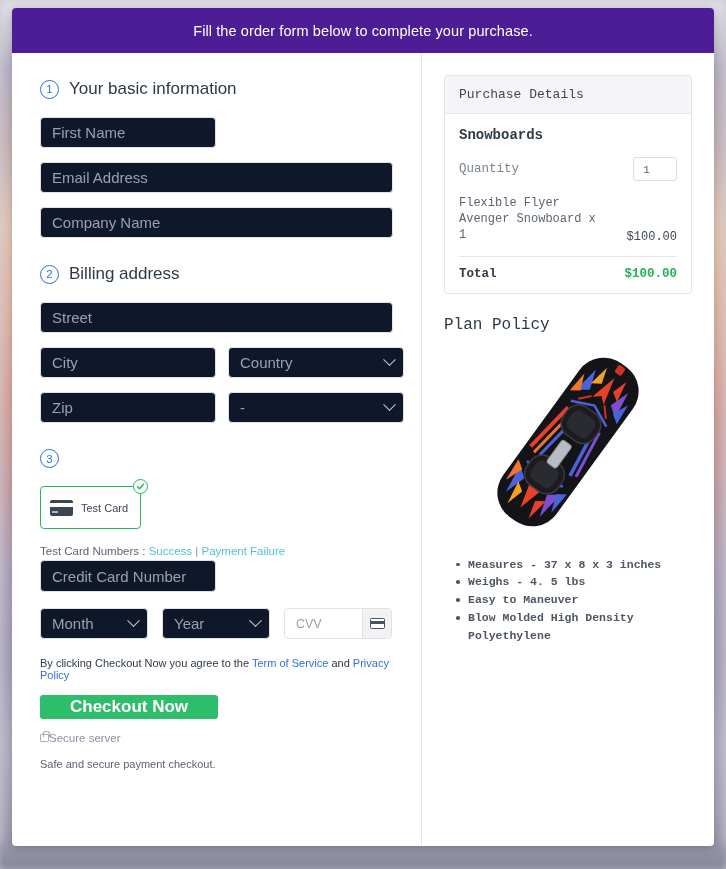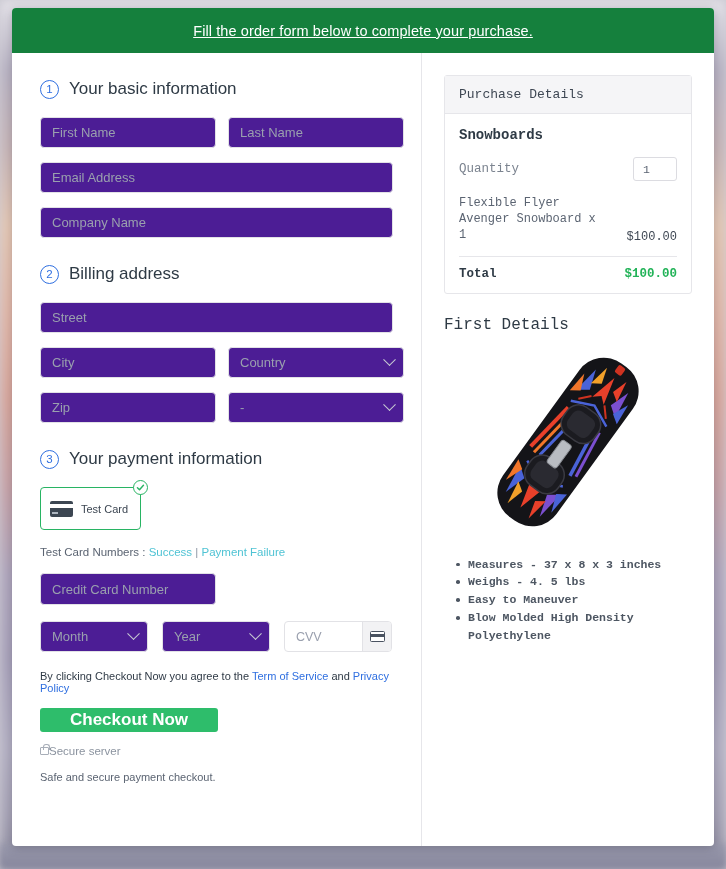--- a/index.html
+++ b/index.html
@@ -36,28 +36,27 @@
     background: #ffffff;
     border-radius: 4px;
     box-shadow: 0 2px 10px rgba(40,40,60,.28);
     overflow: hidden;
     display: flex;
     flex-direction: column;
   }
 
   .banner {
     height: 45px;
-    background: #15803d;
+    background: #4c1d95;
     color: #ffffff;
     display: flex;
     align-items: center;
     justify-content: center;
     font-size: 14.5px;
     letter-spacing: .1px;
-    text-decoration: underline;
   }
 
   .body-cols { flex: 1; display: flex; }
 
   .col-left {
     width: 410px;
     padding: 26px 28px 0 28px;
     border-right: 1px solid #e6e6ea;
   }
   .col-right {
@@ -87,22 +86,22 @@
     color: #2e3a45;
     font-weight: 400;
   }
 
   
   .row { display: flex; gap: 12px; margin-bottom: 14px; }
   .field {
     height: 31px;
     border: 1px solid #e2e2e6;
     border-radius: 4px;
-    background: #4c1d95;
-    font-size: 13px;
+    background: #0f172a;
+    font-size: 15px;
     color: #9aa0ae;
     display: flex;
     align-items: center;
     padding: 0 11px;
     width: 100%;
   }
   .field.half { width: 176px; flex: none; }
   .field.full { width: 100%; }
   .select {
     justify-content: space-between;
@@ -154,21 +153,21 @@
     border-radius: 50%;
     background: #ffffff;
     border: 1.4px solid #28b463;
     display: flex; align-items: center; justify-content: center;
   }
   .check-badge svg { display: block; }
 
   .testcards {
     font-size: 11.5px;
     color: #5b6472;
-    margin-bottom: 15px;
+    margin-bottom: 3px;
   }
   .testcards a { color: #4fc3d4; text-decoration: none; }
   .testcards .sep { color: #8e97a5; }
 
   .cc-row { margin-bottom: 16px; }
   .field.cc { width: 176px; flex: none; height: 32px; }
 
   .exp-row { display: flex; gap: 14px; margin-bottom: 18px; }
   .field.mon { width: 108px; flex: none; }
   .field.yr  { width: 108px; flex: none; }
@@ -331,21 +330,20 @@
 
     <div class="col-left">
 
       <div class="section-head">
         <div class="step-circle">1</div>
         <div class="section-title">Your basic information</div>
       </div>
 
       <div class="row">
         <div class="field half">First Name</div>
-        <div class="field half">Last Name</div>
       </div>
       <div class="row">
         <div class="field full">Email Address</div>
       </div>
       <div class="row">
         <div class="field full">Company Name</div>
       </div>
 
       <div class="section-head" style="margin-top:26px">
         <div class="step-circle">2</div>
@@ -365,21 +363,20 @@
       <div class="row">
         <div class="field half">Zip</div>
         <div class="field half select">
           <span>-</span>
           <span class="chev"></span>
         </div>
       </div>
 
       <div class="section-head section-payment">
         <div class="step-circle">3</div>
-        <div class="section-title">Your payment information</div>
       </div>
 
       <div class="card-option">
         <span class="card-glyph"></span>
         <span class="card-option-label">Test  Card</span>
         <span class="check-badge">
           <svg width="9" height="9" viewBox="0 0 10 10">
               <path d="M1.6 5.2 L3.9 7.4 L8.3 2.6" stroke="#28b463" stroke-width="1.6" fill="none" stroke-linecap="round" stroke-linejoin="round"></path>
             </svg>
         </span>
@@ -443,21 +440,21 @@
 
           <div class="divider"></div>
 
           <div class="total-row">
             <span class="total-label">Total</span>
             <span class="total-value">$100.00</span>
           </div>
         </div>
       </div>
 
-      <div class="plan-title">First Details</div>
+      <div class="plan-title">Plan Policy</div>
 
       <div class="board-wrap">
         <svg width="210" height="200" viewBox="0 0 210 200">
           <defs>
             <clipPath id="boardclip">
               <rect x="-33" y="-14" width="66" height="190" rx="30"></rect>
             </clipPath>
           </defs>
           <g transform="translate(105,100) rotate(36)">
             <rect x="-33" y="-14" width="66" height="190" rx="30" fill="#141418" transform="translate(0,-81)"></rect>

